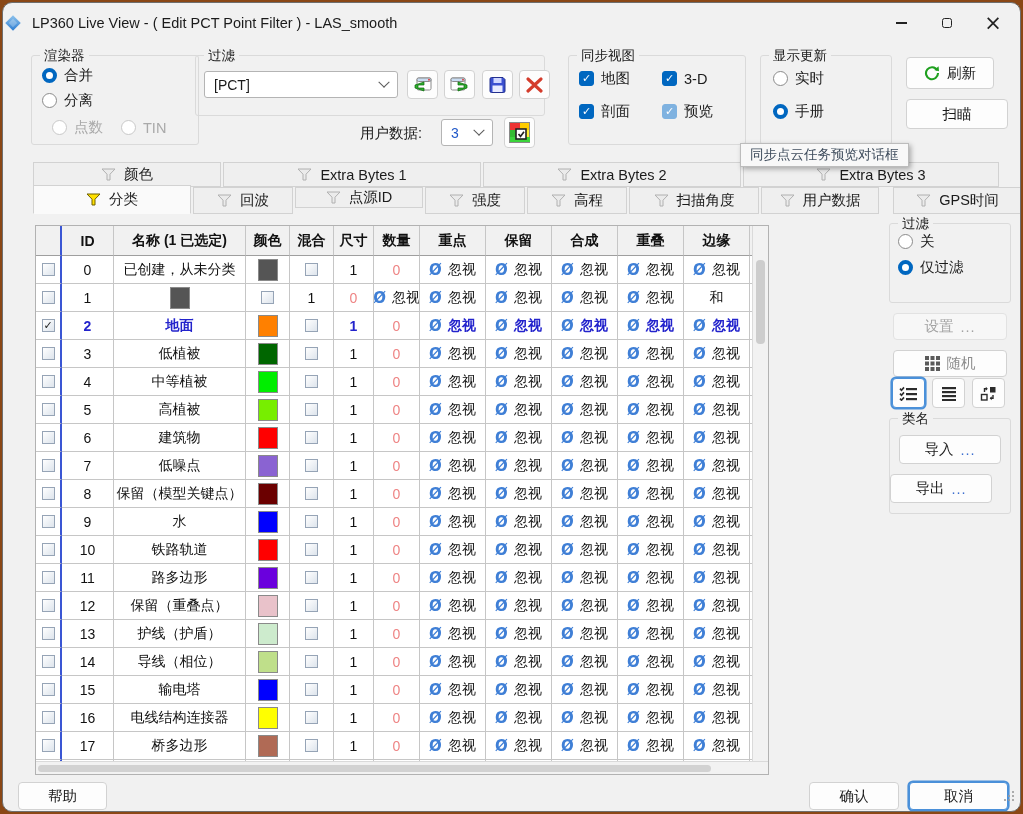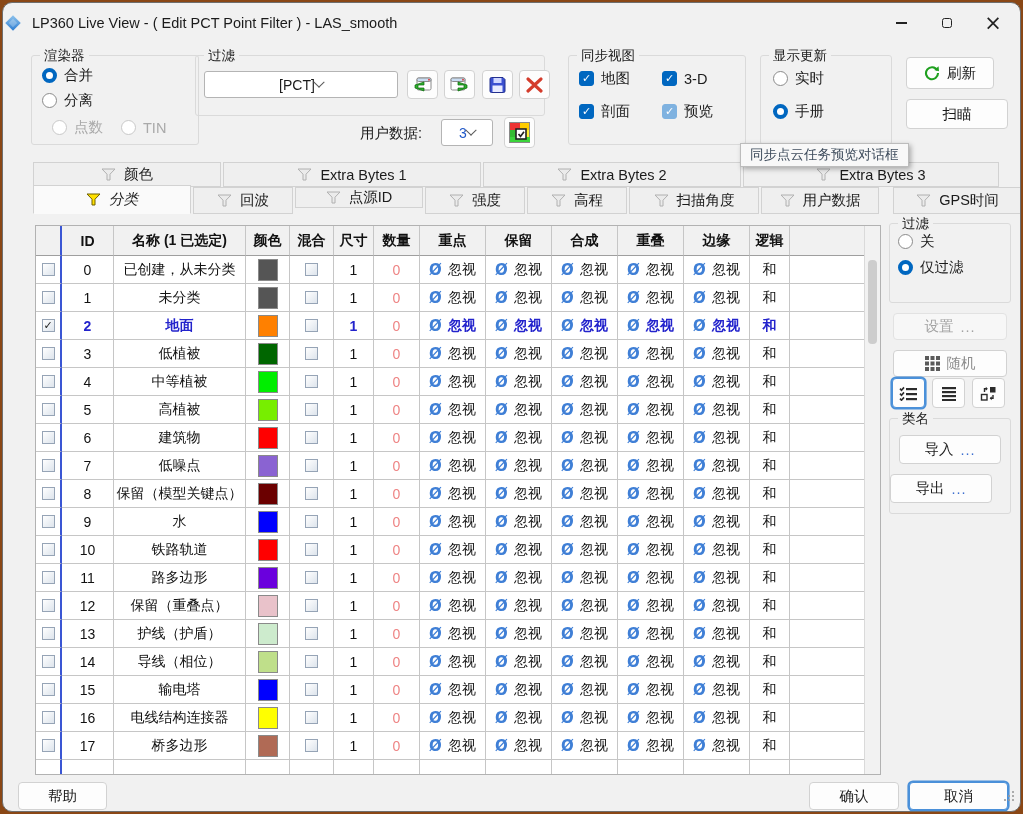--- a/index.html
+++ b/index.html
@@ -34,39 +34,39 @@
   .wcb.on { background:#0067C0; border-color:#0067C0; }
   .wcb.on.dim { background:#7FB2E0; border-color:#7FB2E0; }
 
   
   .btn { background:#FDFDFD; border:1px solid #d2d2d2; border-radius:4px; font-size:14.5px; color:#1b1b1b;
     display:flex; align-items:center; justify-content:center; gap:7px; cursor:default; font-family:inherit; }
   .btn.disabled { color:#a3a3a3; background:#f7f7f7; border-color:#e2e2e2; }
   .btn.focused { border-color:#4a90d9; box-shadow:0 0 0 1.6px #4a90d9; }
   .ellip { color:#3d6fd0; letter-spacing:1px; }
   .combo { background:#fff; border:1px solid #b4b4b4; border-radius:3px; display:flex; align-items:center;
-    justify-content:center; padding:0 9px; font-size:14px; color:#1b1b1b; cursor:default; }
+    justify-content:space-between; padding:0 9px; font-size:14px; color:#1b1b1b; cursor:default; }
   .chev { width:8px; height:8px; border-right:1.6px solid #5a5a5a; border-bottom:1.6px solid #5a5a5a;
     transform:rotate(45deg) translate(-2px,-2px); flex:0 0 auto; }
   .iconbtn { background:#FDFDFD; border:1px solid #d2d2d2; border-radius:4px; display:grid; place-items:center; cursor:default; }
   .iconbtn.focused { border-color:#4a90d9; box-shadow:0 0 0 1.6px #4a90d9; }
 
   
   .tab { position:absolute; border:1px solid #d2d2d2; background:#EFEFEF; display:flex; align-items:center;
     justify-content:center; gap:8px; font-size:14.5px; color:#1b1b1b; cursor:default; }
   .tab svg path { fill:#ebebeb; stroke:#b0b0b0; stroke-width:1; }
-  .tab.active { background:#FAFAFA; z-index:3; border-bottom-color:#FAFAFA;font-style:italic; }
+  .tab.active { background:#FAFAFA; z-index:3; border-bottom-color:#FAFAFA; }
   .tab.active svg path { fill:#FFE000; stroke:#6f6000; }
 
   .tooltip { position:absolute; left:737px; top:140px; height:24px; display:flex; align-items:center; padding:0 9px;
     background:#f8f8f8; border:1px solid #bcbcbc; box-shadow:2px 2px 5px rgba(0,0,0,.3); font-size:13.5px; color:#3e4c5c; z-index:9; white-space:nowrap; }
 
   
-  .tablewrap { position:absolute; left:32px; top:222px; width:846px; height:550px; background:#fff;
-    border:1px solid #b2b2b2; display:flex; flex-direction:row; }
+  .tablewrap { position:absolute; left:32px; top:222px; width:734px; height:550px; background:#fff;
+    border:1px solid #b2b2b2; display:flex; flex-direction:column; }
   .tmain { display:flex; flex:1; overflow:hidden; }
   .tgrid { flex:1; overflow:hidden; font-size:14px; }
   .trow { display:grid; grid-template-columns:26px 52px 132px 44px 44px 40px 46px 66px 66px 66px 66px 66px 40px 1fr;
     height:28px; }
   .trow.thead { height:30px; font-weight:600; }
   .cell { border-right:1px solid #c6c6c6; border-bottom:1px solid #c6c6c6; display:flex; align-items:center;
     justify-content:center; gap:6px; overflow:hidden; white-space:nowrap; color:#111; }
   .thead .cell { background:#F1F1F1; border-bottom-color:#9f9f9f; }
   .trow > .cell:first-child { border-right:2px solid #3a56d4; }
   .cell.filler { border-right:none; }
@@ -377,21 +377,20 @@
               <span>忽视</span>
             </div>
             <div class="cell">和</div>
             <div class="cell filler"></div>
           </div>
           <div class="trow">
             <div class="cell">
               <span class="cb"></span>
             </div>
             <div class="cell">1</div>
-            <div class="cell">未分类</div>
             <div class="cell">
               <span class="swatch" style="background: rgb(85, 85, 85);"></span>
             </div>
             <div class="cell">
               <span class="cb"></span>
             </div>
             <div class="cell">1</div>
             <div class="cell cnt">0</div>
             <div class="cell">
               <span class="osl">Ø</span>

